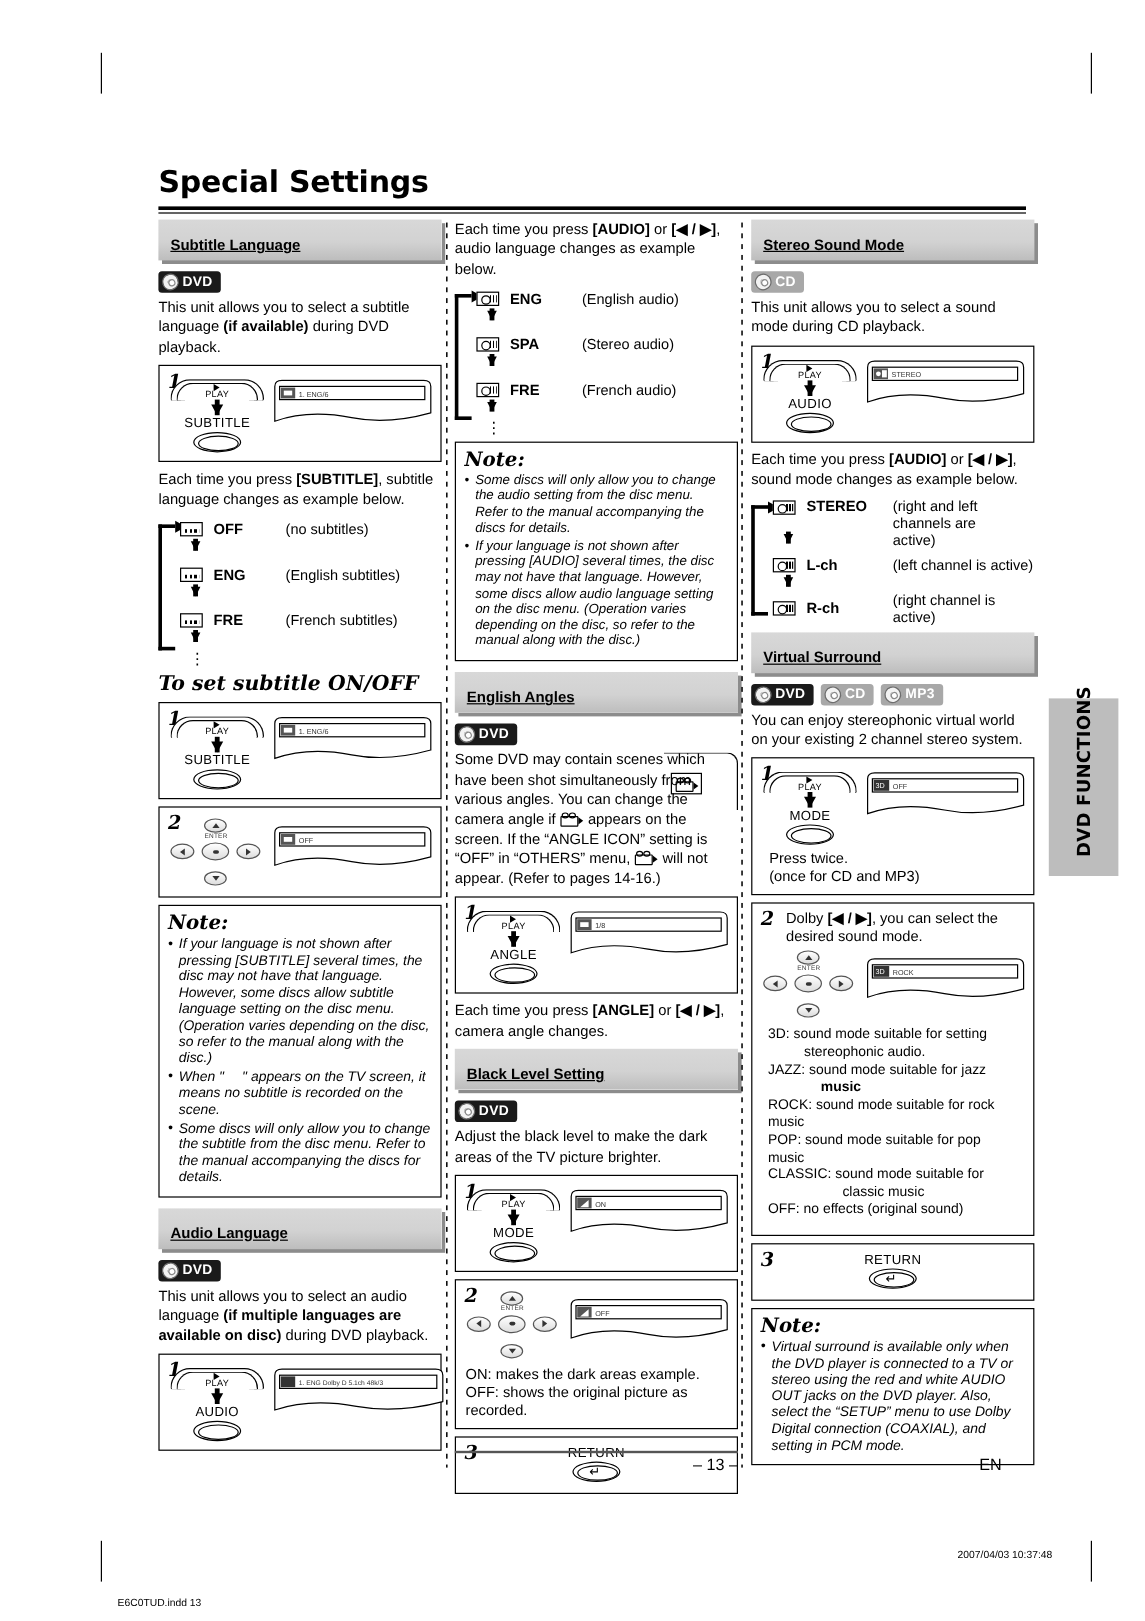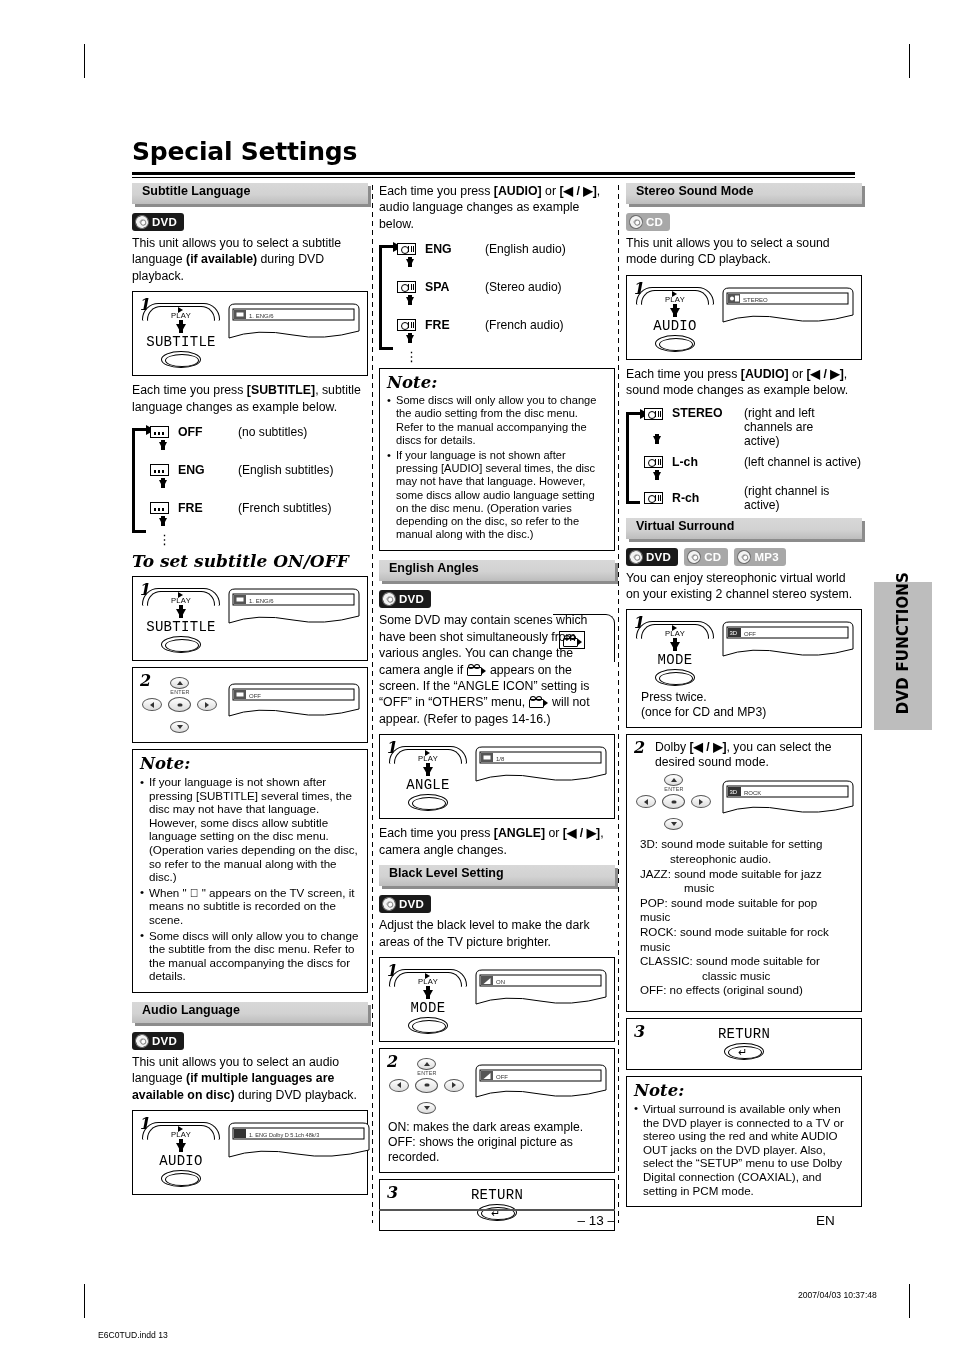--- a/index.html
+++ b/index.html
@@ -48,23 +48,24 @@
     background-image: radial-gradient(#000 40%, transparent 42%);
     background-size:3px 9px; background-repeat:repeat-y; }
   .cd1 { left:355px; }
   .cd2 { left:601px; }
 
   
   .sec-head {
     position:relative;
     background:linear-gradient(to bottom,#d8d8d8 0%,#d2d2d2 55%,#bdbdbd 100%);
     font-weight:bold; font-size:12.5px;
-    padding:1px 8px 6px 10px;
+    padding:14px 8px 6px 10px;
     margin-bottom:9px;
     box-shadow:3px 3px 0 rgba(0,0,0,0.45);
+    text-decoration:underline;
   }
 
   
   .badges { display:flex; gap:6px; margin-bottom:4px; }
   .badge {
     display:inline-flex; align-items:center; gap:3px;
     height:18px; padding:0 7px 0 3px; border-radius:3px;
     font-size:11.5px; font-weight:bold; letter-spacing:0.3px;
   }
   .badge.dark { background:#1a1a1a; color:#fff; }
@@ -127,21 +128,21 @@
   .downarrow {
     width:0;height:0;margin:3px auto 1px auto;
     border-left:5px solid transparent;border-right:5px solid transparent;
     border-top:9px solid #000;
     position:relative;
   }
   .downarrow::before{
     content:""; position:absolute; left:-2px; top:-13px;
     width:4px; height:13px; background:#000;
   }
-  .keylabel { font-size:14px; letter-spacing:0.3px; margin-bottom:1px;font-family:Liberation Mono, monospace; }
+  .keylabel { font-size:11px; letter-spacing:0.3px; margin-bottom:1px; }
   .ovalkey {
     width:40px; height:17px; margin:0 auto;
     border:1.4px solid #000; border-radius:50%;
     position:relative;
   }
   .ovalkey::after{
     content:""; position:absolute; left:3px; top:2px;
     width:32px;height:11px;border:1px solid #000;border-radius:50%;
   }
   .returnkey { position:relative; }
@@ -225,21 +226,21 @@
   }
   .ellipsis-v { font-size:13px; letter-spacing:0; line-height:7px; margin-left:8px; }
 
   
   .note { border:1px solid #000; padding:4px 7px 7px 7px; margin-bottom:9px; }
   .note-title {
     font-family:"DejaVu Serif", serif;
     font-style:italic; font-weight:bold; font-size:16.5px;
     margin-bottom:2px;
   }
-  .note ul { margin:0; padding:0; list-style:none; }
+  .note ul { margin:0; padding:0; list-style:none;font-style:italic; }
   .note li {
     font-size:11.1px; line-height:13.2px; margin-bottom:2px;
     padding-left:9px; position:relative;
   }
   .note li::before{ content:"\2022"; position:absolute; left:0; top:-0.5px; }
   .note.big li { font-size:11.6px; line-height:13.6px; }
 
   
   .subhead {
     font-family:"DejaVu Serif", serif;
@@ -808,23 +809,23 @@
             <rect x="11" y="7" width="13" height="9" fill="#333"></rect>
             <text x="12.5" y="14" font-size="6" font-family="Liberation Sans, sans-serif" fill="#fff">3D</text>
             <text x="27" y="14.5" font-size="6" font-family="Liberation Sans, sans-serif" fill="#333">ROCK</text>
           </svg>
         </div>
       </div>
       <div class="defs">
         <div>3D: sound mode suitable for setting</div>
         <div class="ind">stereophonic audio.</div>
         <div>JAZZ: sound mode suitable for jazz</div>
-        <div class="ind" style="padding-left:44px;">music</div>
+        <div class="ind" style="padding-left:44px;font-weight:bold;">music</div>
+        <div>ROCK: sound mode suitable for rock music</div>
         <div>POP: sound mode suitable for pop music</div>
-        <div>ROCK: sound mode suitable for rock music</div>
         <div>CLASSIC: sound mode suitable for</div>
         <div class="ind" style="padding-left:62px;">classic music</div>
         <div>OFF: no effects (original sound)</div>
       </div>
     </div>
 
     <div class="step">
       <div class="step-num">3</div>
       <div style="text-align:center;padding:2px 0 2px 0;">
         <div class="keylabel">RETURN</div>

